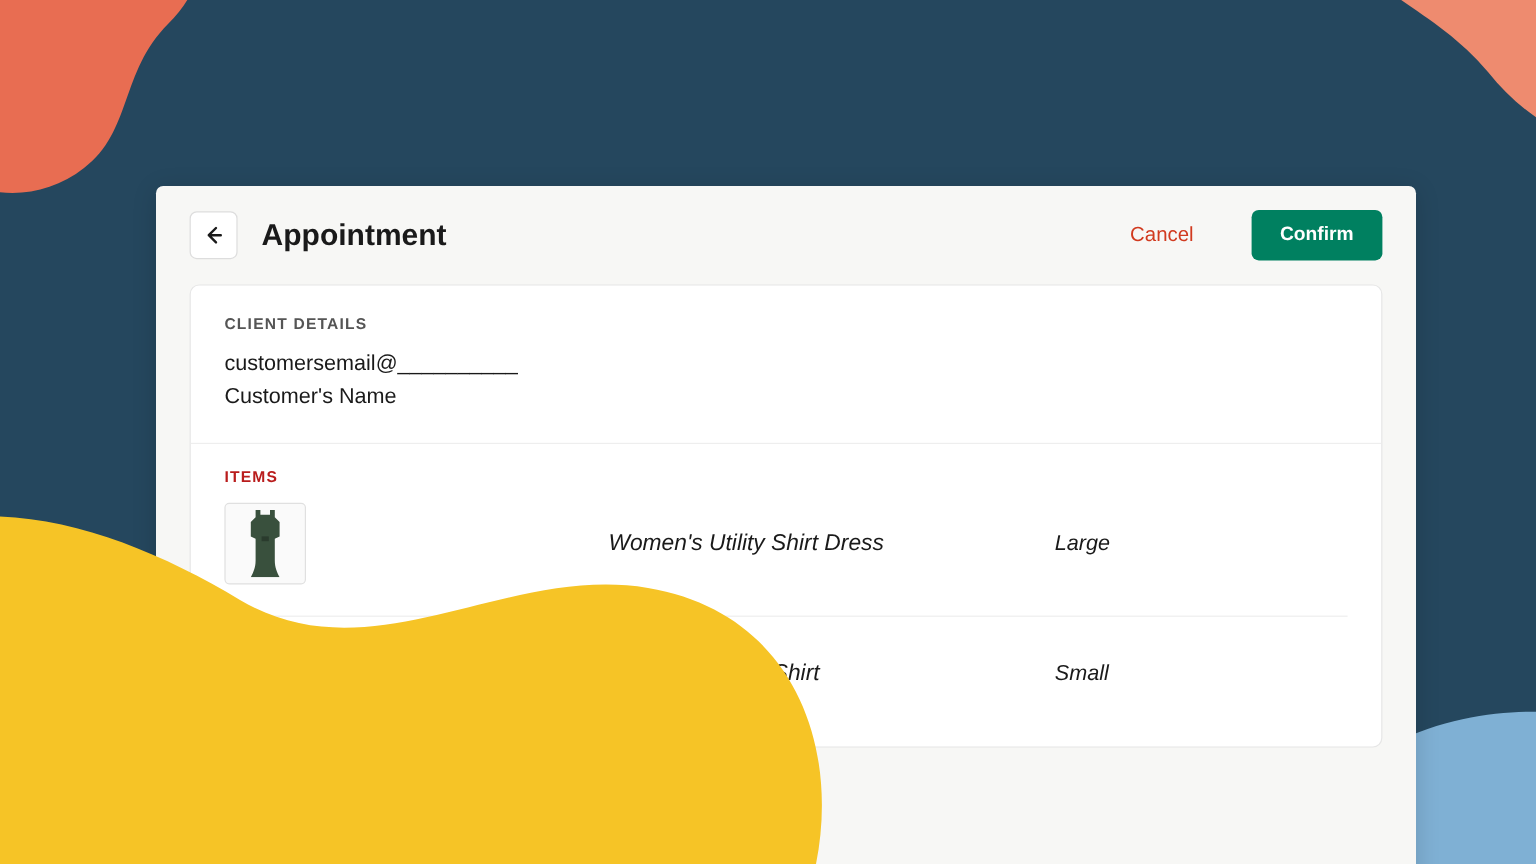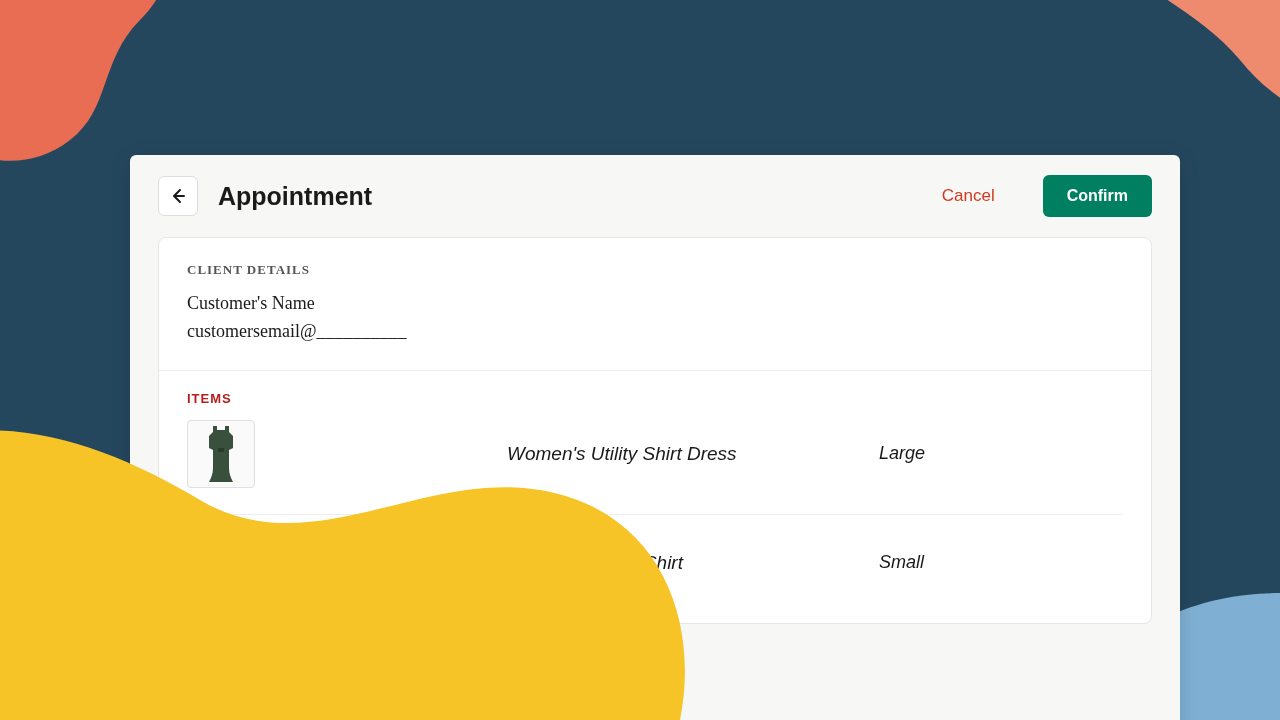--- a/index.html
+++ b/index.html
@@ -82,21 +82,20 @@
     }
     .panel {
       background: #fff;
       margin: 0 28px;
       border: 1px solid #e6e6e6;
       border-radius: 8px;
       overflow: hidden;
     }
     .section {
       padding: 24px 28px;
-      font-family: Liberation Serif, serif;
     }
     .section-heading {
       font-size: 13px;
       font-weight: 600;
       letter-spacing: 1px;
       text-transform: uppercase;
       color: #555;
       margin-bottom: 12px;
     }
     .client-row {
@@ -178,22 +177,22 @@
     <span class="cancel-link">Cancel</span>
     <button class="confirm-btn">Confirm</button>
   </div>
 
   <div class="panel">
 
     <div class="section">
       <div class="section-heading">CLIENT DETAILS</div>
       <div class="client-row">
         <div class="client-left">
+          <div>customersemail@__________</div>
           <div>Customer's Name</div>
-          <div>customersemail@__________</div>
         </div>
       </div>
     </div>
 
     <div class="divider"></div>
 
     <div class="items-section">
       <div class="items-heading">ITEMS</div>
 
       <div class="item-row">

